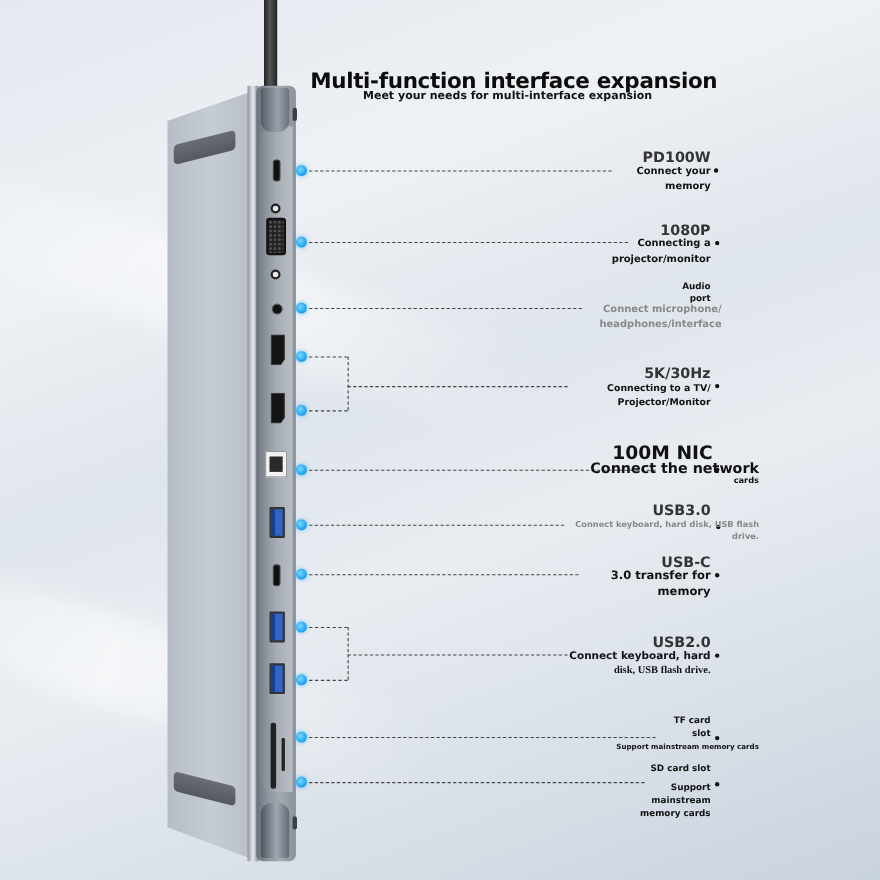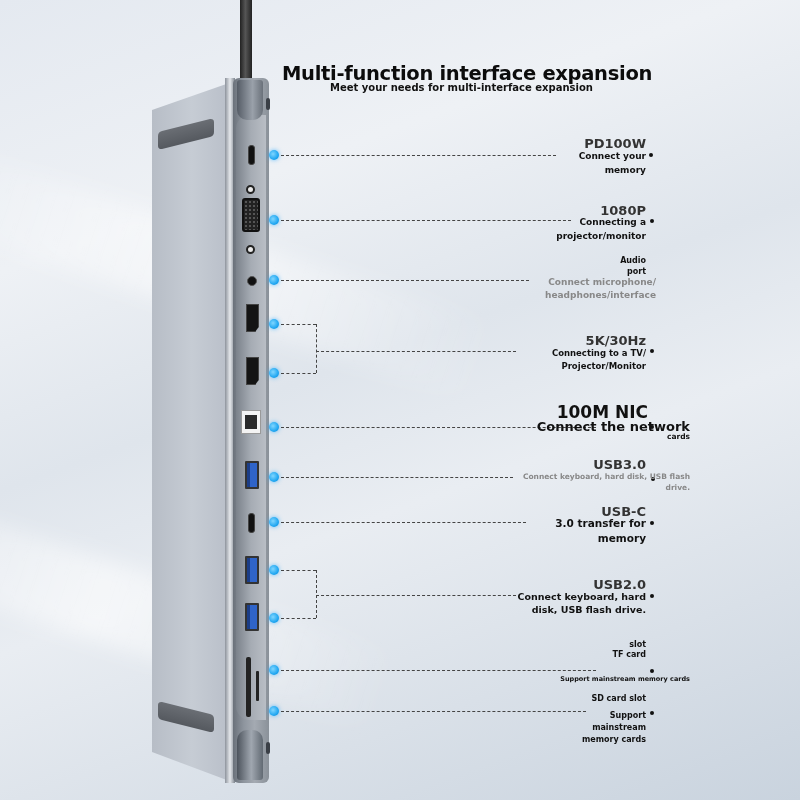--- a/index.html
+++ b/index.html
@@ -218,29 +218,29 @@
 <div>
   <div class="dot" style="left:269px; top:565px;"></div>
   <div class="dot" style="left:269px; top:613px;"></div>
   <div class="dash" style="left:281px; top:570px; width:35px;"></div>
   <div class="dash" style="left:281px; top:618px; width:35px;"></div>
   <div class="vdash" style="left:316px; top:570px; height:48px;"></div>
   <div class="dash" style="left:316px; top:595px; width:200px;"></div>
   <div class="enddot" style="left:650px; top:594px;"></div>
   <div class="label lbl-big" style="right:154px; top:578px;">USB2.0</div>
   <div class="label lbl-desc" style="right:154px; top:590px; font-size:9.5px;">Connect keyboard, hard</div>
-  <div class="label lbl-desc" style="right:154px; top:603px; font-size:9.5px;">disk, USB flash drive.</div>
+  <div class="label lbl-desc" style="right:154px; top:603px; font-size:9.5px;font-family:Liberation Serif, serif;">disk, USB flash drive.</div>
 </div>
 
 <div>
   <div class="dot" style="left:269px; top:665px;"></div>
   <div class="dash" style="left:281px; top:670px; width:315px;"></div>
   <div class="enddot" style="left:650px; top:669px;"></div>
   <div class="label lbl-small" style="right:154px; top:650px; font-size:8px;">TF card</div>
-  <div class="label lbl-small" style="right:154px; top:640px; font-size:8px;">slot</div>
+  <div class="label lbl-small" style="right:154px; top:662px; font-size:8px;">slot</div>
   <div class="label lbl-small" style="right:110px; top:674px; font-size:6.5px;">Support mainstream memory cards</div>
 </div>
 
 <div>
   <div class="dot" style="left:269px; top:706px;"></div>
   <div class="dash" style="left:281px; top:711px; width:305px;"></div>
   <div class="enddot" style="left:650px; top:711px;"></div>
   <div class="label lbl-small" style="right:154px; top:694px; font-size:8px;">SD card slot</div>
   <div class="label lbl-small" style="right:154px; top:711px; font-size:8px;">Support</div>
   <div class="label lbl-small" style="right:154px; top:723px; font-size:8px;">mainstream</div>

